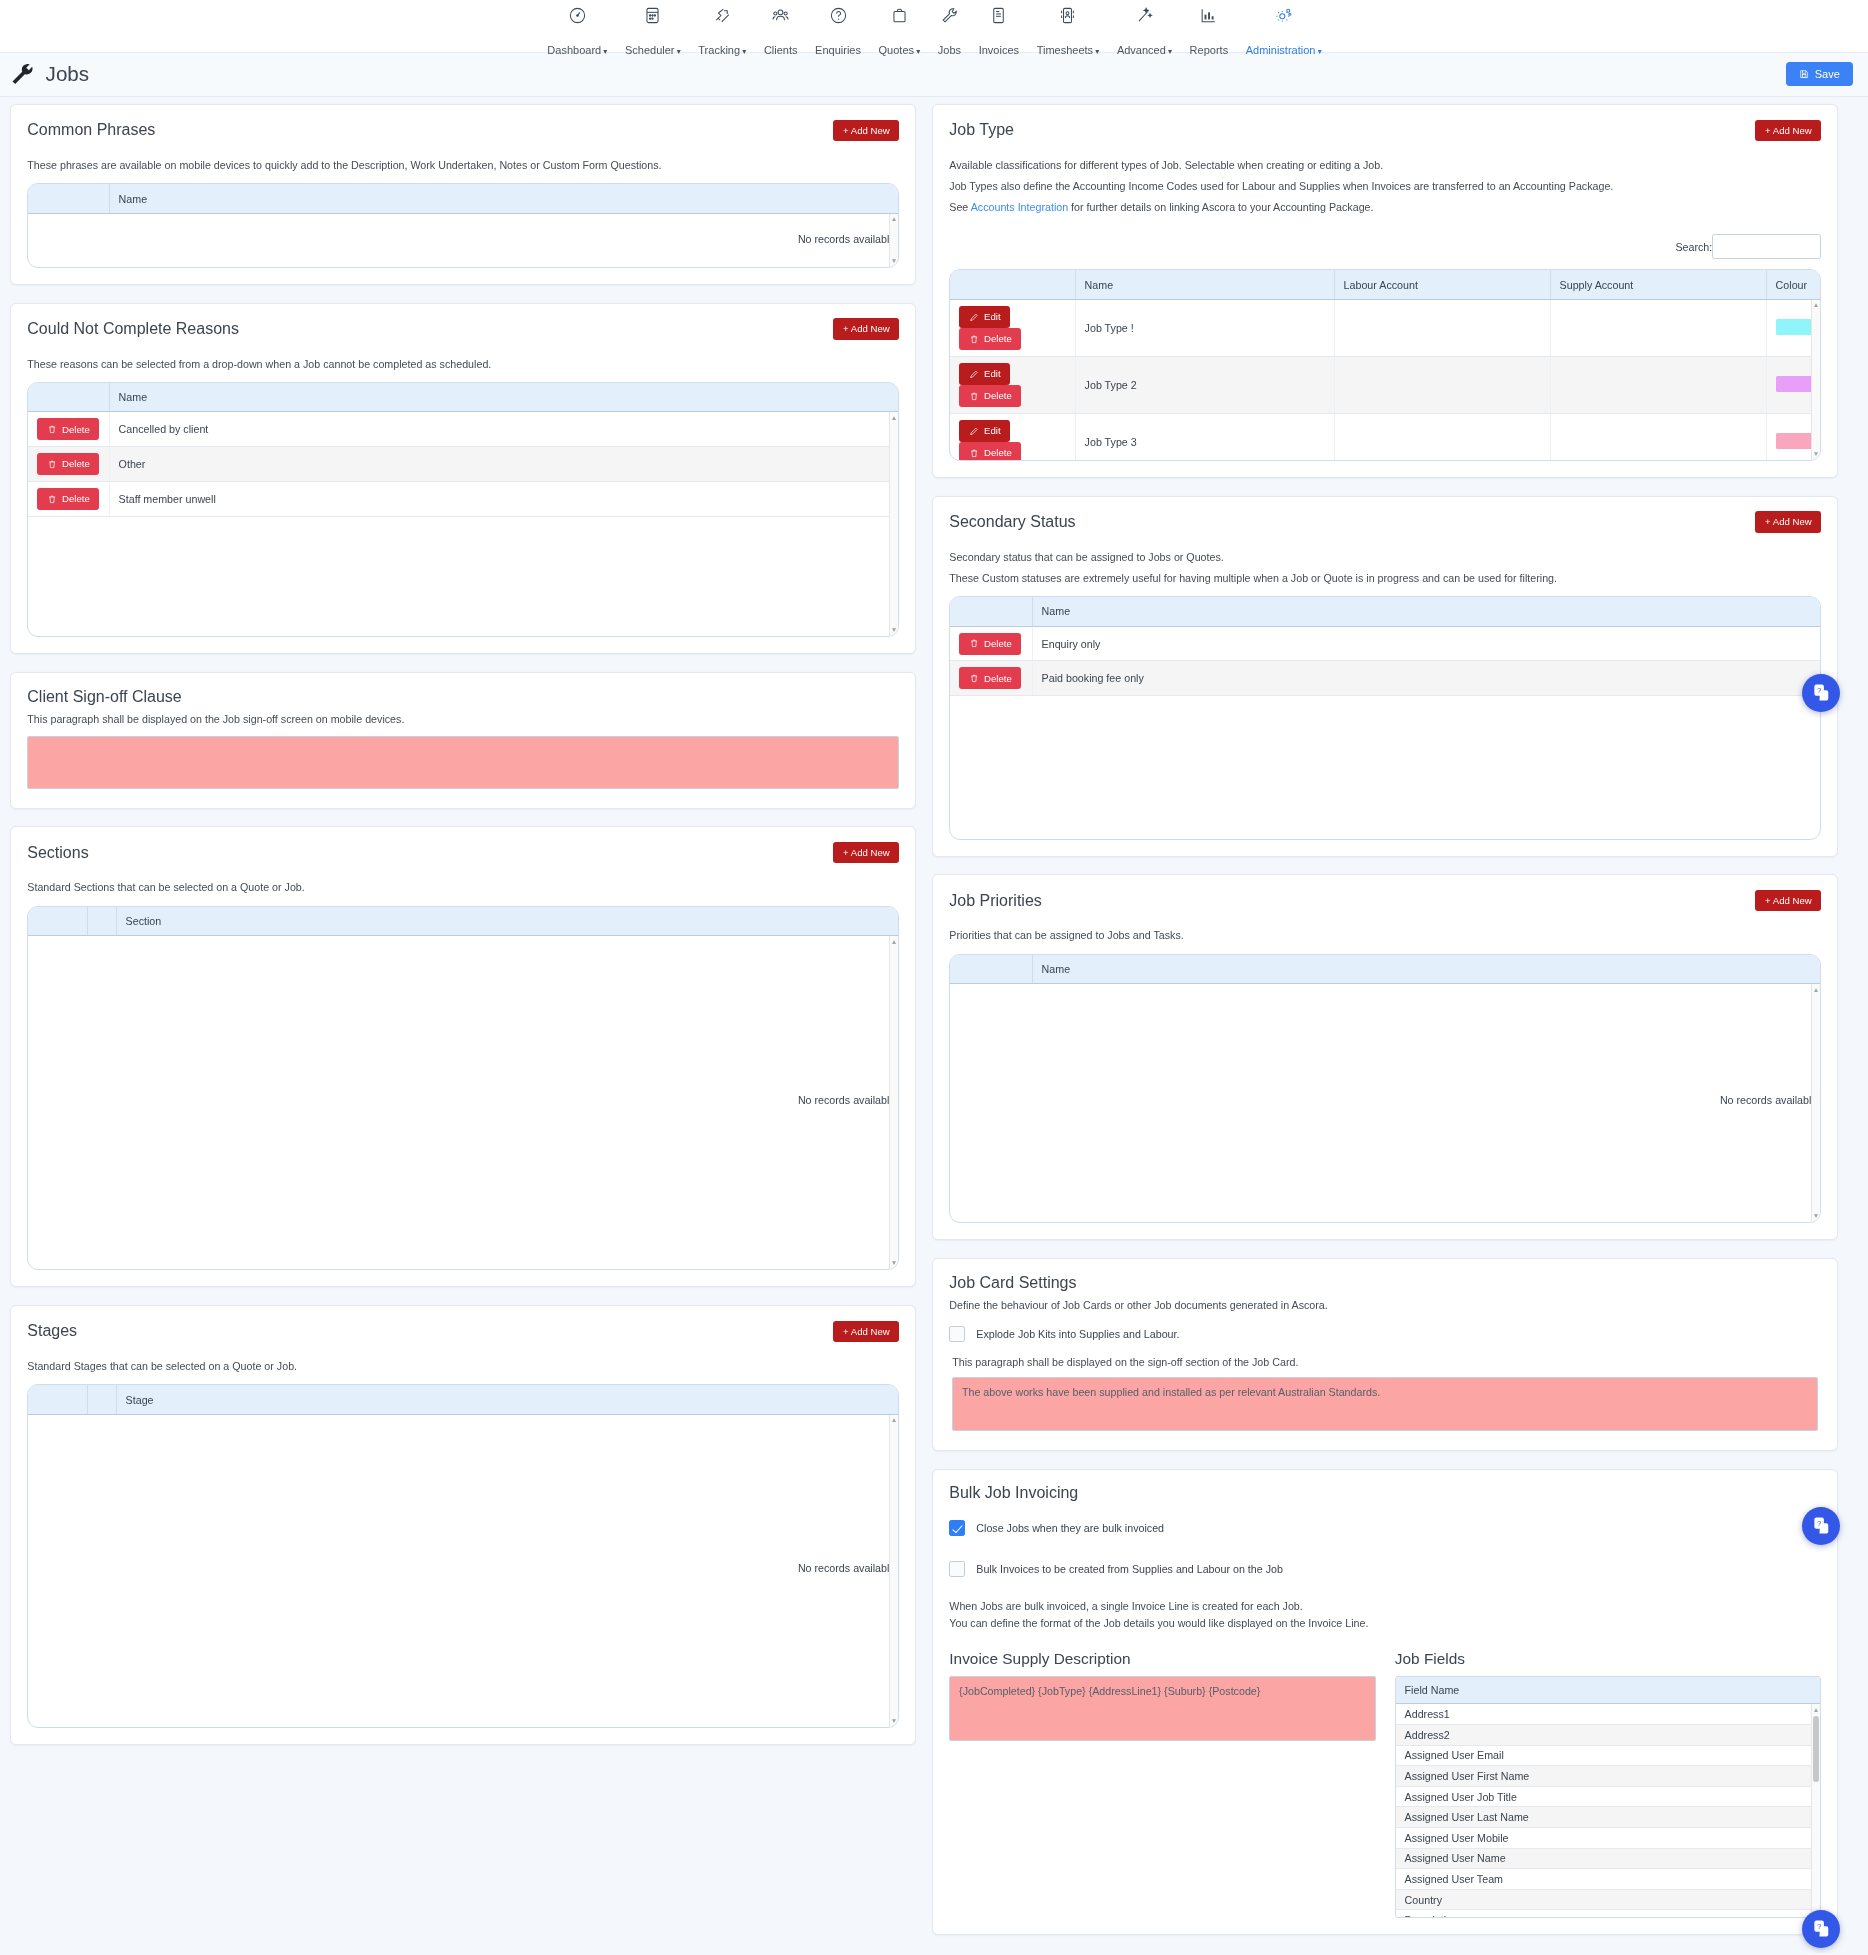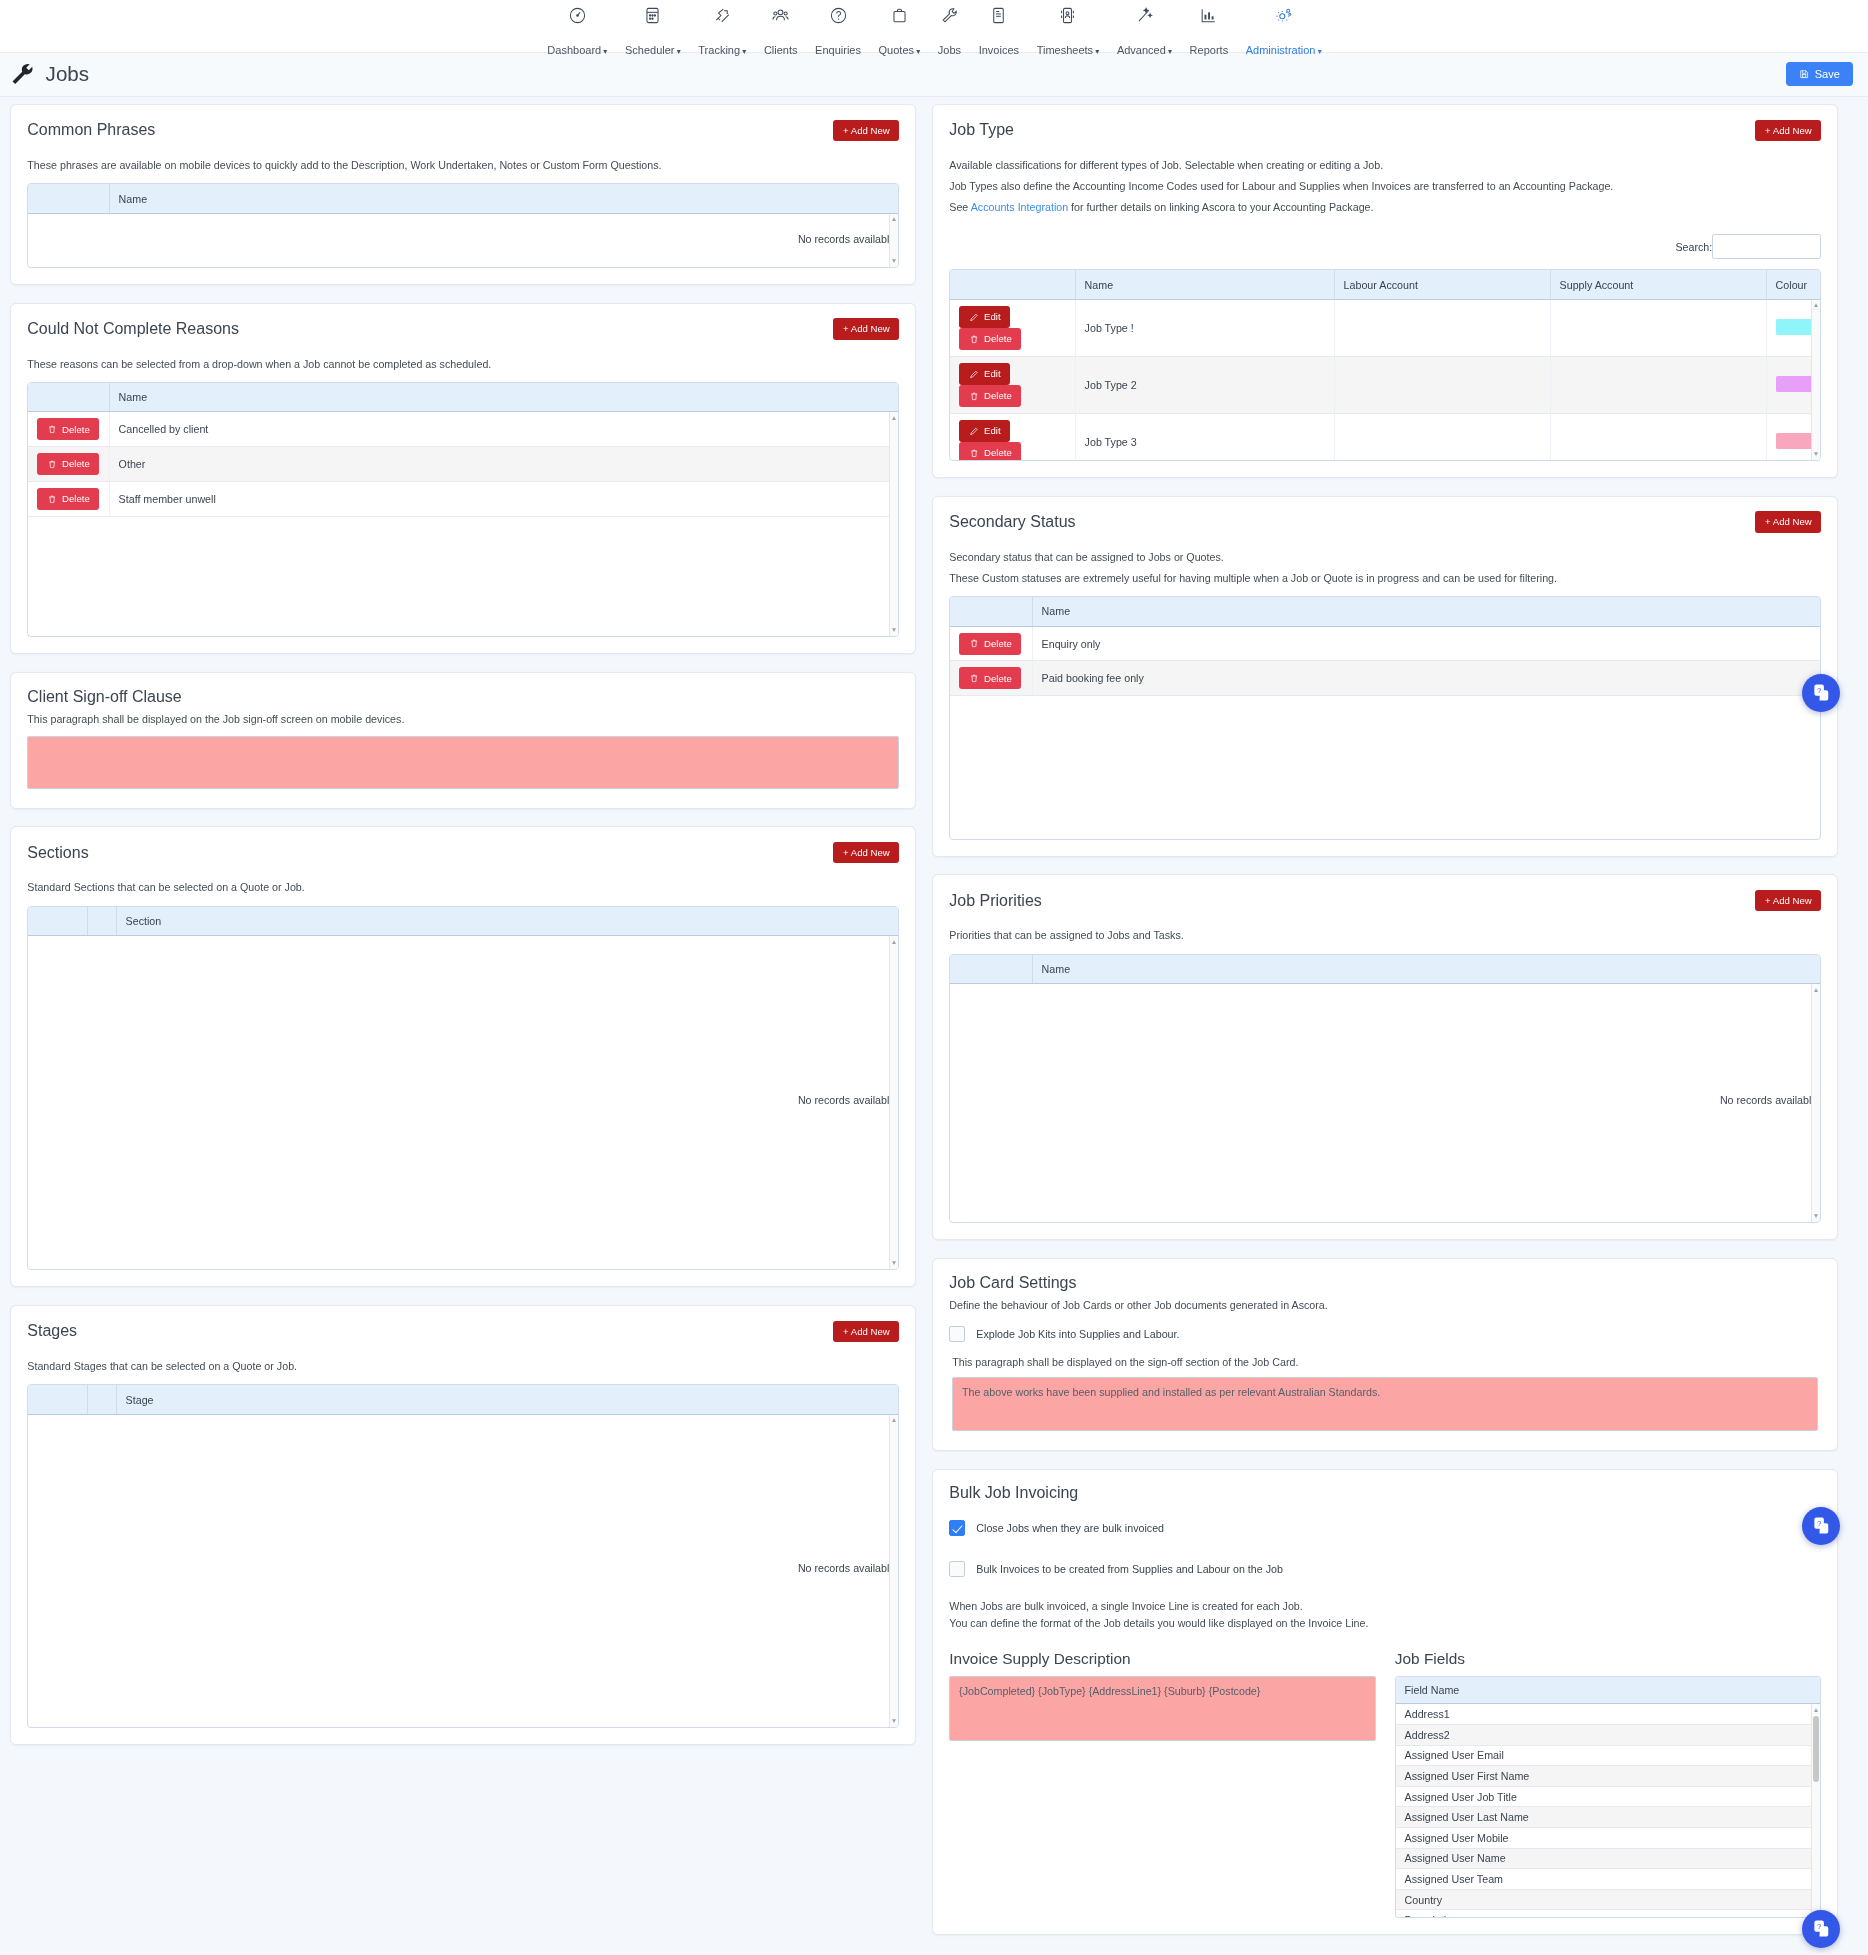--- a/index.html
+++ b/index.html
@@ -85,21 +85,21 @@
     position: relative;
   }
   .card-head { display: flex; align-items: center; }
   .card-title { font-size: 16px; color: #3b4450; font-weight: 400; }
   .card-head .spacer { flex: 1; }
   .desc { font-size: 10.7px; color: #444c55; margin: 16px 0 0 0; line-height: 1.5; }
   .desc.tight { margin-top: 5px; }
   .link { color: #3c8df0; text-decoration: none; cursor: pointer; }
 
   
-  .tbl-wrap { margin-top: 10.3px; border: 0.7px solid #cfdcea; border-radius: 4px; overflow: hidden; }
+  .tbl-wrap { margin-top: 10.3px; border: 0.7px solid #cfdcea; border-radius: 11px; overflow: hidden; }
   table.grid { width: 100%; border-collapse: collapse; table-layout: fixed; }
   table.grid thead th {
     background: #e3effb;
     border-bottom: 0.7px solid #b9cde2;
     text-align: left;
     font-weight: 400;
     font-size: 10.7px;
     color: #3b4450;
     padding: 8px 8.8px;
     height: 29px;

